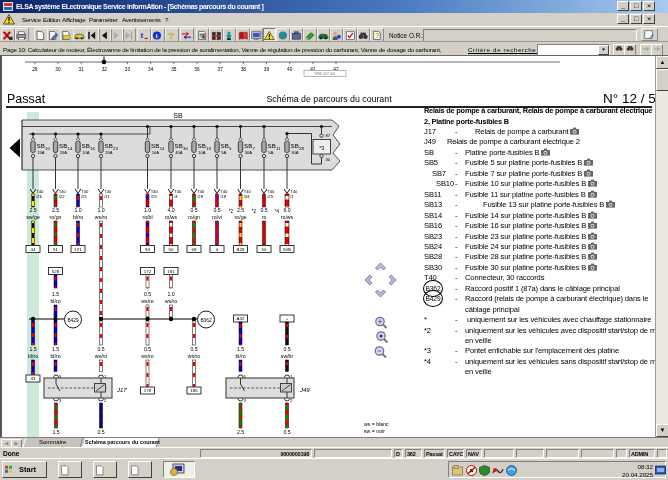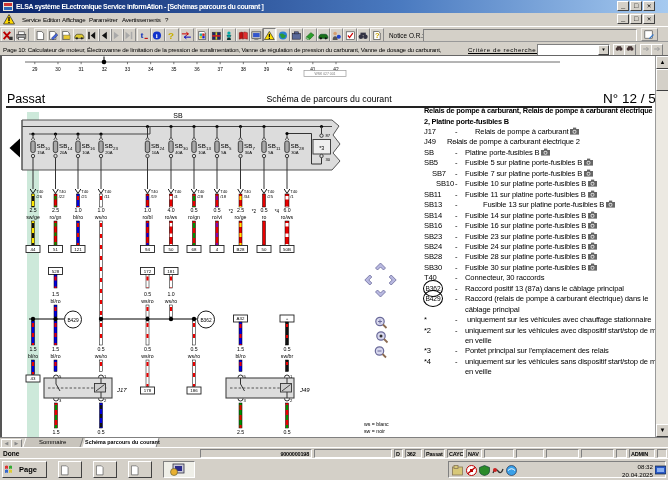--- a/index.html
+++ b/index.html
@@ -848,21 +848,21 @@
       <div style="position:absolute;left:424px;top:273.3px;width:232px;line-height:10.45px">
         <span style="position:absolute;left:0">T40</span>
         <span style="position:absolute;left:31px">-</span>
         <span style="position:absolute;left:41px;white-space:nowrap">Connecteur, 30 raccords</span>
       </div>
       <div style="position:absolute;left:424px;top:283.7px;width:232px;line-height:10.45px">
         <span style="position:absolute;left:0">
           <span style="position:absolute;left:-1px;top:-4px;border:1px solid #000;border-radius:50%;width:18px;height:15px;line-height:15px;text-align:center;font-size:6.6px">B362</span>
         </span>
         <span style="position:absolute;left:31px">-</span>
-        <span style="position:absolute;left:41px;white-space:nowrap">Raccord positif 13 (87a) dans le câblage principal</span>
+        <span style="position:absolute;left:41px;white-space:nowrap">Raccord positif 1 (87a) dans le câblage principal</span>
       </div>
       <div style="position:absolute;left:424px;top:294.2px;width:232px;line-height:10.45px">
         <span style="position:absolute;left:0">
           <span style="position:absolute;left:-1px;top:-4px;border:1px solid #000;border-radius:50%;width:18px;height:15px;line-height:15px;text-align:center;font-size:6.6px">B429</span>
         </span>
         <span style="position:absolute;left:31px">-</span>
         <span style="position:absolute;left:41px;white-space:nowrap">Raccord (relais de pompe à carburant électrique) dans le<br>câblage principal</span>
       </div>
       <div style="position:absolute;left:424px;top:315.1px;width:232px;line-height:10.45px">
         <span style="position:absolute;left:0">*</span>
@@ -870,21 +870,21 @@
         <span style="position:absolute;left:43px;white-space:nowrap">uniquement sur les véhicules avec chauffage stationnaire</span>
       </div>
       <div style="position:absolute;left:424px;top:325.5px;width:232px;line-height:10.45px">
         <span style="position:absolute;left:0">*2</span>
         <span style="position:absolute;left:31px">-</span>
         <span style="position:absolute;left:41px;white-space:nowrap">uniquement sur les véhicules avec dispositif start/stop de mise<br>en veille</span>
       </div>
       <div style="position:absolute;left:424px;top:346.4px;width:232px;line-height:10.45px">
         <span style="position:absolute;left:0">*3</span>
         <span style="position:absolute;left:31px">-</span>
-        <span style="position:absolute;left:41px;white-space:nowrap">Pontet principal sur l'emplacement des relais</span>
+        <span style="position:absolute;left:41px;white-space:nowrap">Pontet enfichable sur l'emplacement des platine</span>
       </div>
       <div style="position:absolute;left:424px;top:356.9px;width:232px;line-height:10.45px">
         <span style="position:absolute;left:0">*4</span>
         <span style="position:absolute;left:31px">-</span>
         <span style="position:absolute;left:41px;white-space:nowrap">uniquement sur les véhicules sans dispositif start/stop de mise<br>en veille</span>
       </div>
     </div>
 
 <div class="abs" style="left:655px;top:56px;width:13px;height:381px;background:#ece9e2;border-left:1px solid #9a9a9a;box-sizing:border-box">
   <div class="abs" style="left:0;top:0;width:13px;height:13px;background:#d4d0c8;border:1px solid;border-color:#fff #404040 #404040 #fff;box-sizing:border-box;text-align:center;font-size:6px;line-height:11px">▲</div>
@@ -918,21 +918,21 @@
 </div>
 
 <div class="abs" style="left:0;top:458px;width:668px;height:22px;background:#d4d0c8;border-top:1px solid #fff">
   <div class="abs" style="left:2px;top:2px;width:45px;height:17px;background:#d4d0c8;border:1px solid;border-color:#fff #404040 #404040 #fff;box-sizing:border-box">
     <svg class="abs" style="left:2px;top:2px" width="12" height="11" viewBox="0 0 12 11">
           <path d="M0 2 Q2 1 3 2 L3 5 Q2 4 0 5 Z" fill="#d33"></path>
           <path d="M4 2 Q6 1 7 2 L7 5 Q6 4 4 5 Z" fill="#3a3"></path>
           <path d="M0 6 Q2 5 3 6 L3 9 Q2 8 0 9 Z" fill="#36c"></path>
           <path d="M4 6 Q6 5 7 6 L7 9 Q6 8 4 9 Z" fill="#dc3"></path>
         </svg>
-    <span class="abs" style="left:16px;top:3px;font-size:7.5px;font-weight:bold">Page</span>
+    <span class="abs" style="left:16px;top:3px;font-size:7.5px;font-weight:bold">Start</span>
   </div>
   <div class="abs" style="left:58px;top:2px;width:24px;height:17px;background:#d4d0c8;border:1px solid;border-color:#fff #404040 #404040 #fff;box-sizing:border-box"><svg width="11.5" height="10.7" viewBox="0 0 14 13">
           <path d="M3 1 H9 L11 3 V12 H3 Z" fill="#fff" stroke="#555" stroke-width="0.8"></path>
         </svg></div>
   <div class="abs" style="left:93px;top:2px;width:24px;height:17px;background:#d4d0c8;border:1px solid;border-color:#fff #404040 #404040 #fff;box-sizing:border-box"><svg width="11.5" height="10.7" viewBox="0 0 14 13">
           <path d="M3 1 H9 L11 3 V12 H3 Z" fill="#fff" stroke="#555" stroke-width="0.8"></path>
         </svg></div>
   <div class="abs" style="left:128px;top:2px;width:24px;height:17px;background:#d4d0c8;border:1px solid;border-color:#fff #404040 #404040 #fff;box-sizing:border-box"><svg width="11.5" height="10.7" viewBox="0 0 14 13">
           <path d="M3 1 H9 L11 3 V12 H3 Z" fill="#fff" stroke="#555" stroke-width="0.8"></path>
         </svg></div>

